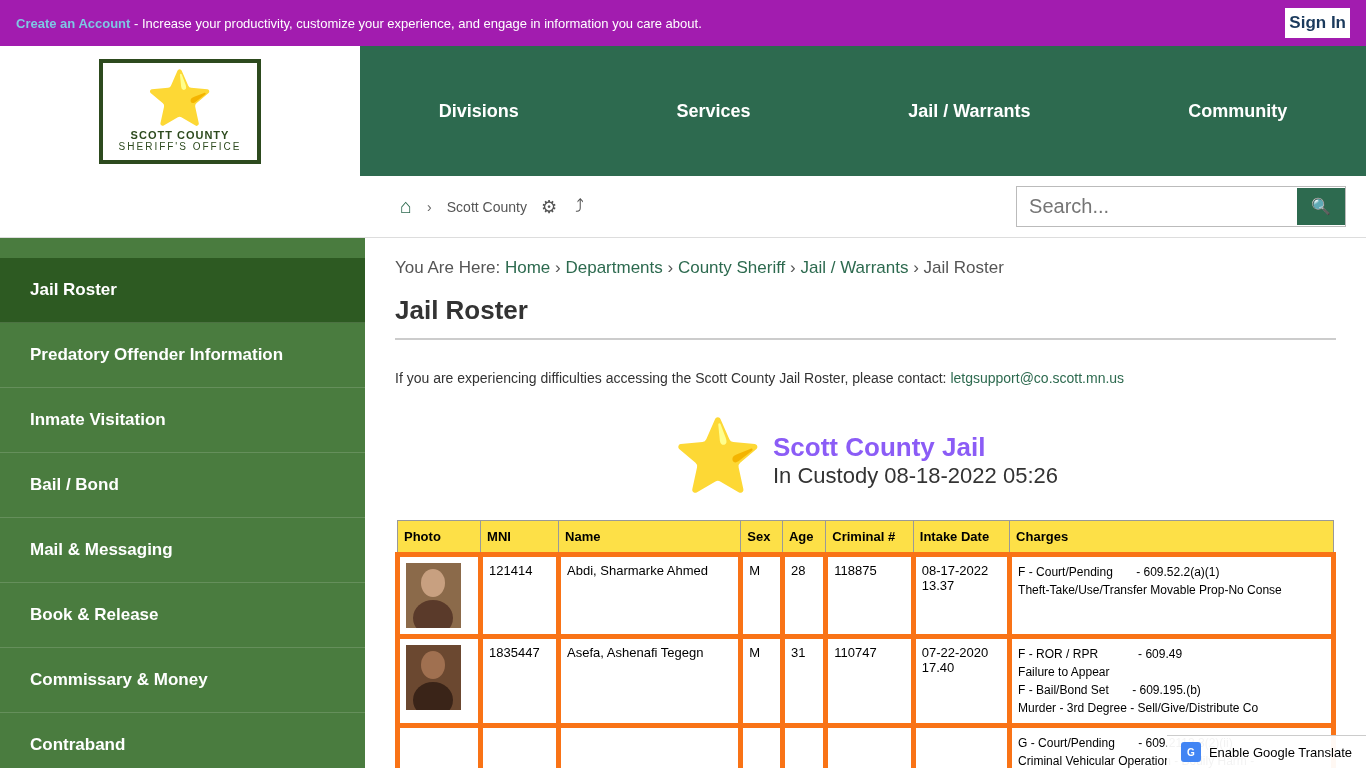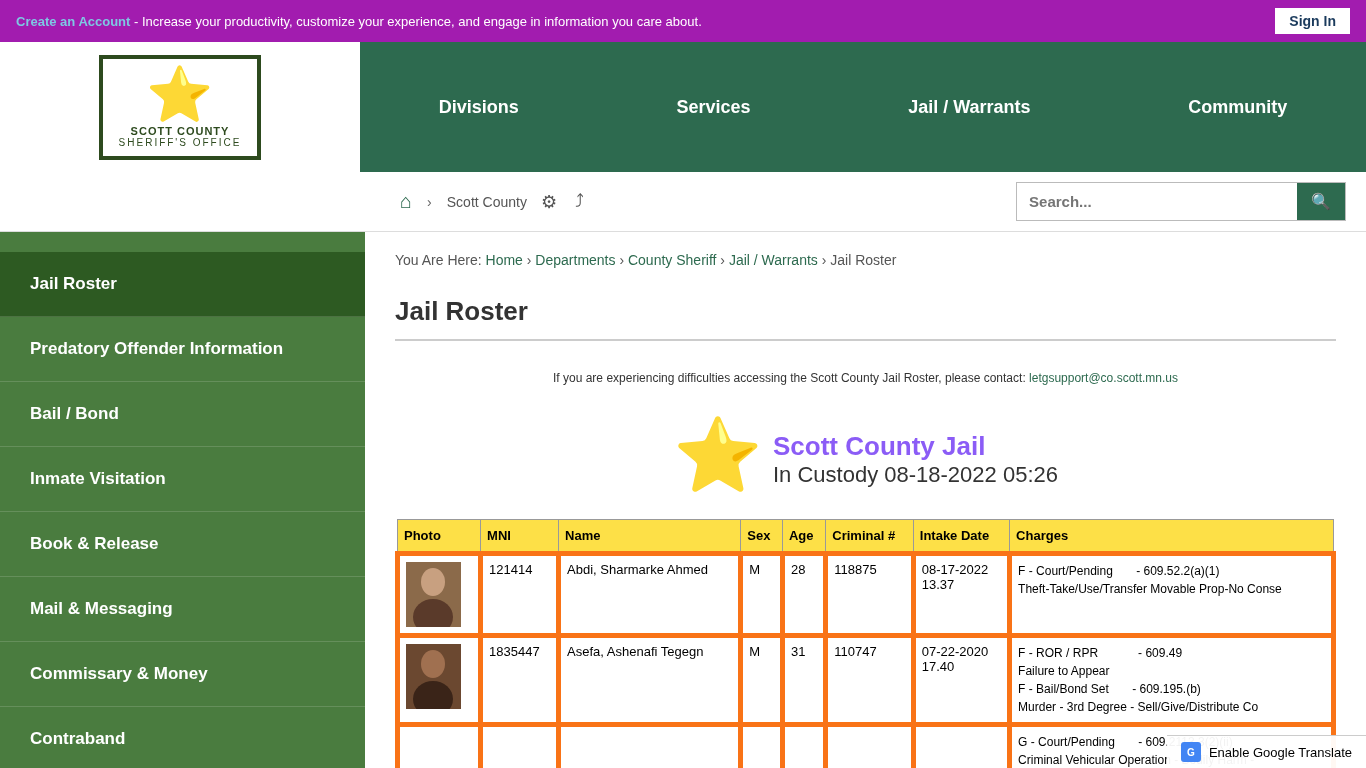--- a/index.html
+++ b/index.html
@@ -13,23 +13,23 @@
       display: flex;
       justify-content: space-between;
       align-items: center;
       font-size: 13px;
     }
     .top-banner a { color: #7ec8e3; text-decoration: none; font-weight: bold; }
     .sign-in-btn {
       background: #fff;
       color: #1a3a5c;
       border: none;
-      padding: 5px 14px;
-      cursor: pointer;
-      font-size: 14px;
+      padding: 5px 4px;
+      cursor: pointer;
+      font-size: 17px;
       font-weight: bold;
     }
 
     
     .nav-header {
       background: #2d6a4f;
       display: flex;
       align-items: center;
     }
     .logo-area {
@@ -115,23 +115,22 @@
       display: flex;
       align-items: center;
       border: 1px solid #bbb;
       background: #fff;
     }
     .search-input {
       border: none;
       outline: none;
       padding: 8px 12px;
       width: 280px;
-      font-size: 15px;
+      font-size: 20px;
       color: #8b5cf6;
-      font-weight: bold;
     }
     .search-btn {
       background: #2d6a4f;
       border: none;
       color: #fff;
       padding: 9px 14px;
       cursor: pointer;
       font-size: 16px;
     }
 
@@ -162,43 +161,42 @@
 
     
     .content-area {
       flex: 1;
       padding: 20px 30px;
       background: #fff;
     }
 
     
     .breadcrumb {
-      font-size: 14px;
+      font-size: 17px;
       color: #555;
-      margin-bottom: 28px;
+      margin-bottom: 17px;
     }
     .breadcrumb a { color: #2d6a4f; text-decoration: none; }
 
     
     .page-title {
       font-size: 26px;
       font-weight: bold;
       color: #333;
       border-bottom: 2px solid #ccc;
       padding-bottom: 12px;
       margin-bottom: 20px;
     }
 
     
     .info-text {
-      font-size: 12px;
+      font-size: 14px;
       color: #333;
       margin-bottom: 24px;
       padding: 10px 0;
-      text-align: center;
     }
     .info-text a { color: #2d6a4f; text-decoration: none; }
 
     
     .jail-header {
       display: flex;
       align-items: center;
       gap: 20px;
       margin-bottom: 20px;
       justify-content: center;
@@ -334,24 +332,24 @@
     <input class="search-input" type="text" placeholder="Search..." style="">
     <button class="search-btn">🔍</button>
   </div>
 </div>
 
 <div class="main-layout">
 
   <div class="sidebar">
     <a class="sidebar-item active">Jail Roster</a>
     <a class="sidebar-item">Predatory Offender Information</a>
+    <a class="sidebar-item">Inmate Visitation</a>
     <a class="sidebar-item">Bail / Bond</a>
-    <a class="sidebar-item">Inmate Visitation</a>
+    <a class="sidebar-item">Mail &amp; Messaging</a>
     <a class="sidebar-item">Book &amp; Release</a>
-    <a class="sidebar-item">Mail &amp; Messaging</a>
     <a class="sidebar-item">Commissary &amp; Money</a>
     <a class="sidebar-item">Contraband</a>
   </div>
 
   <div class="content-area">
 
     <div class="breadcrumb">
       <span>You Are Here:</span>
       <a href="#"> Home</a>
       <span> › </span>

